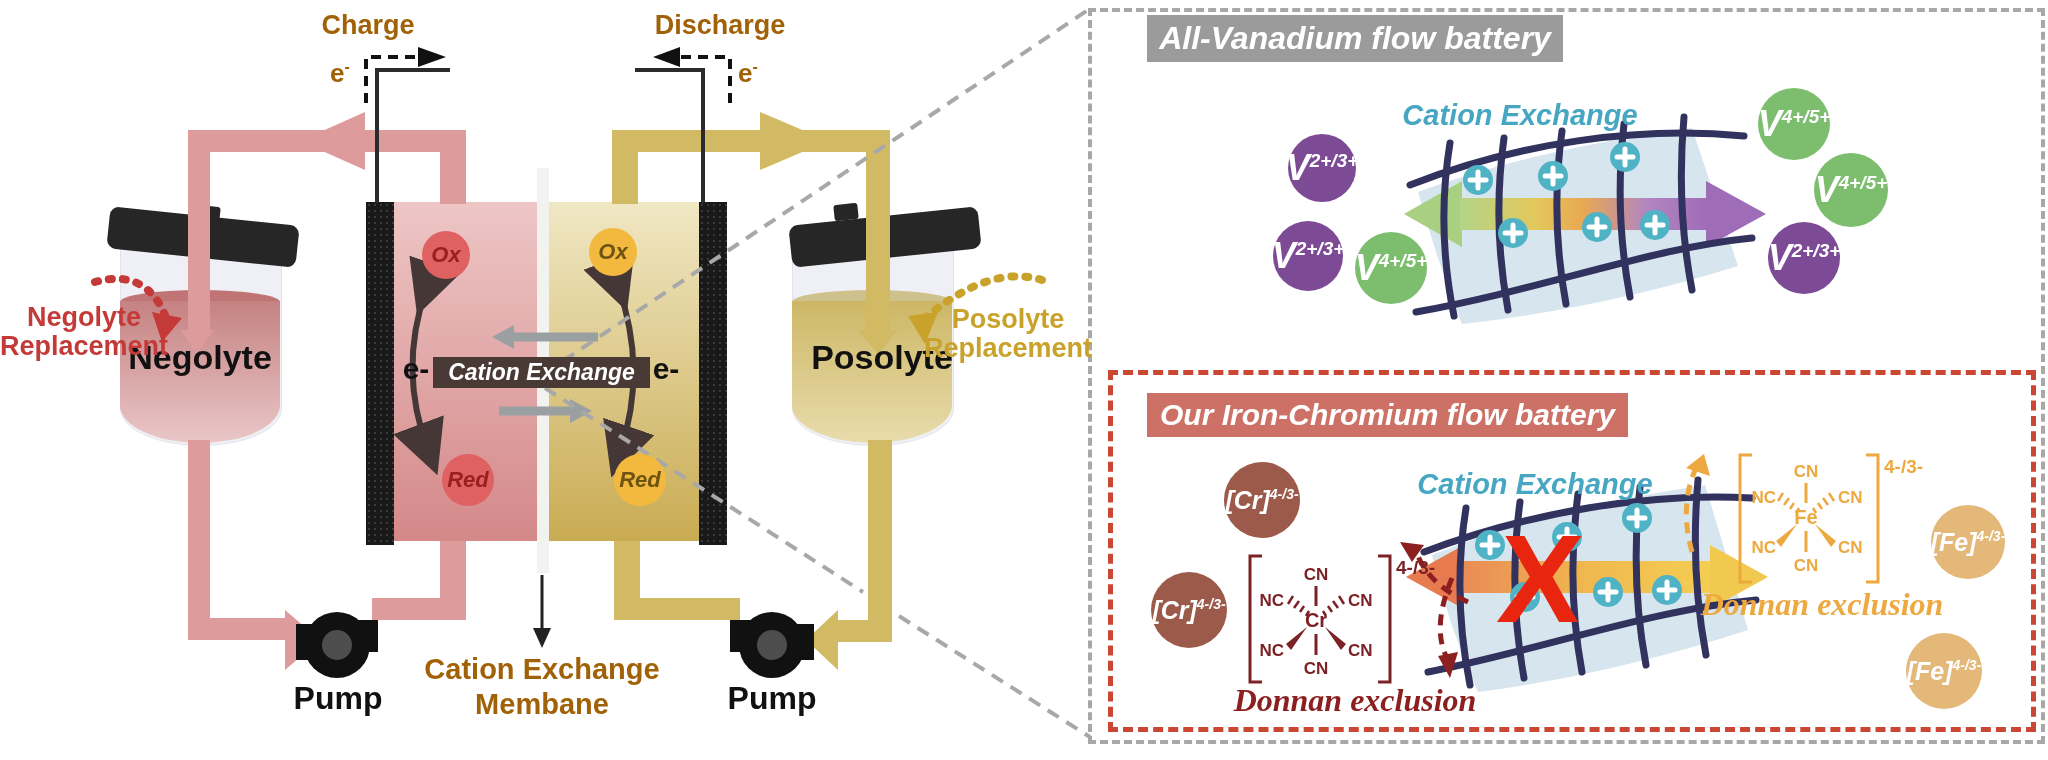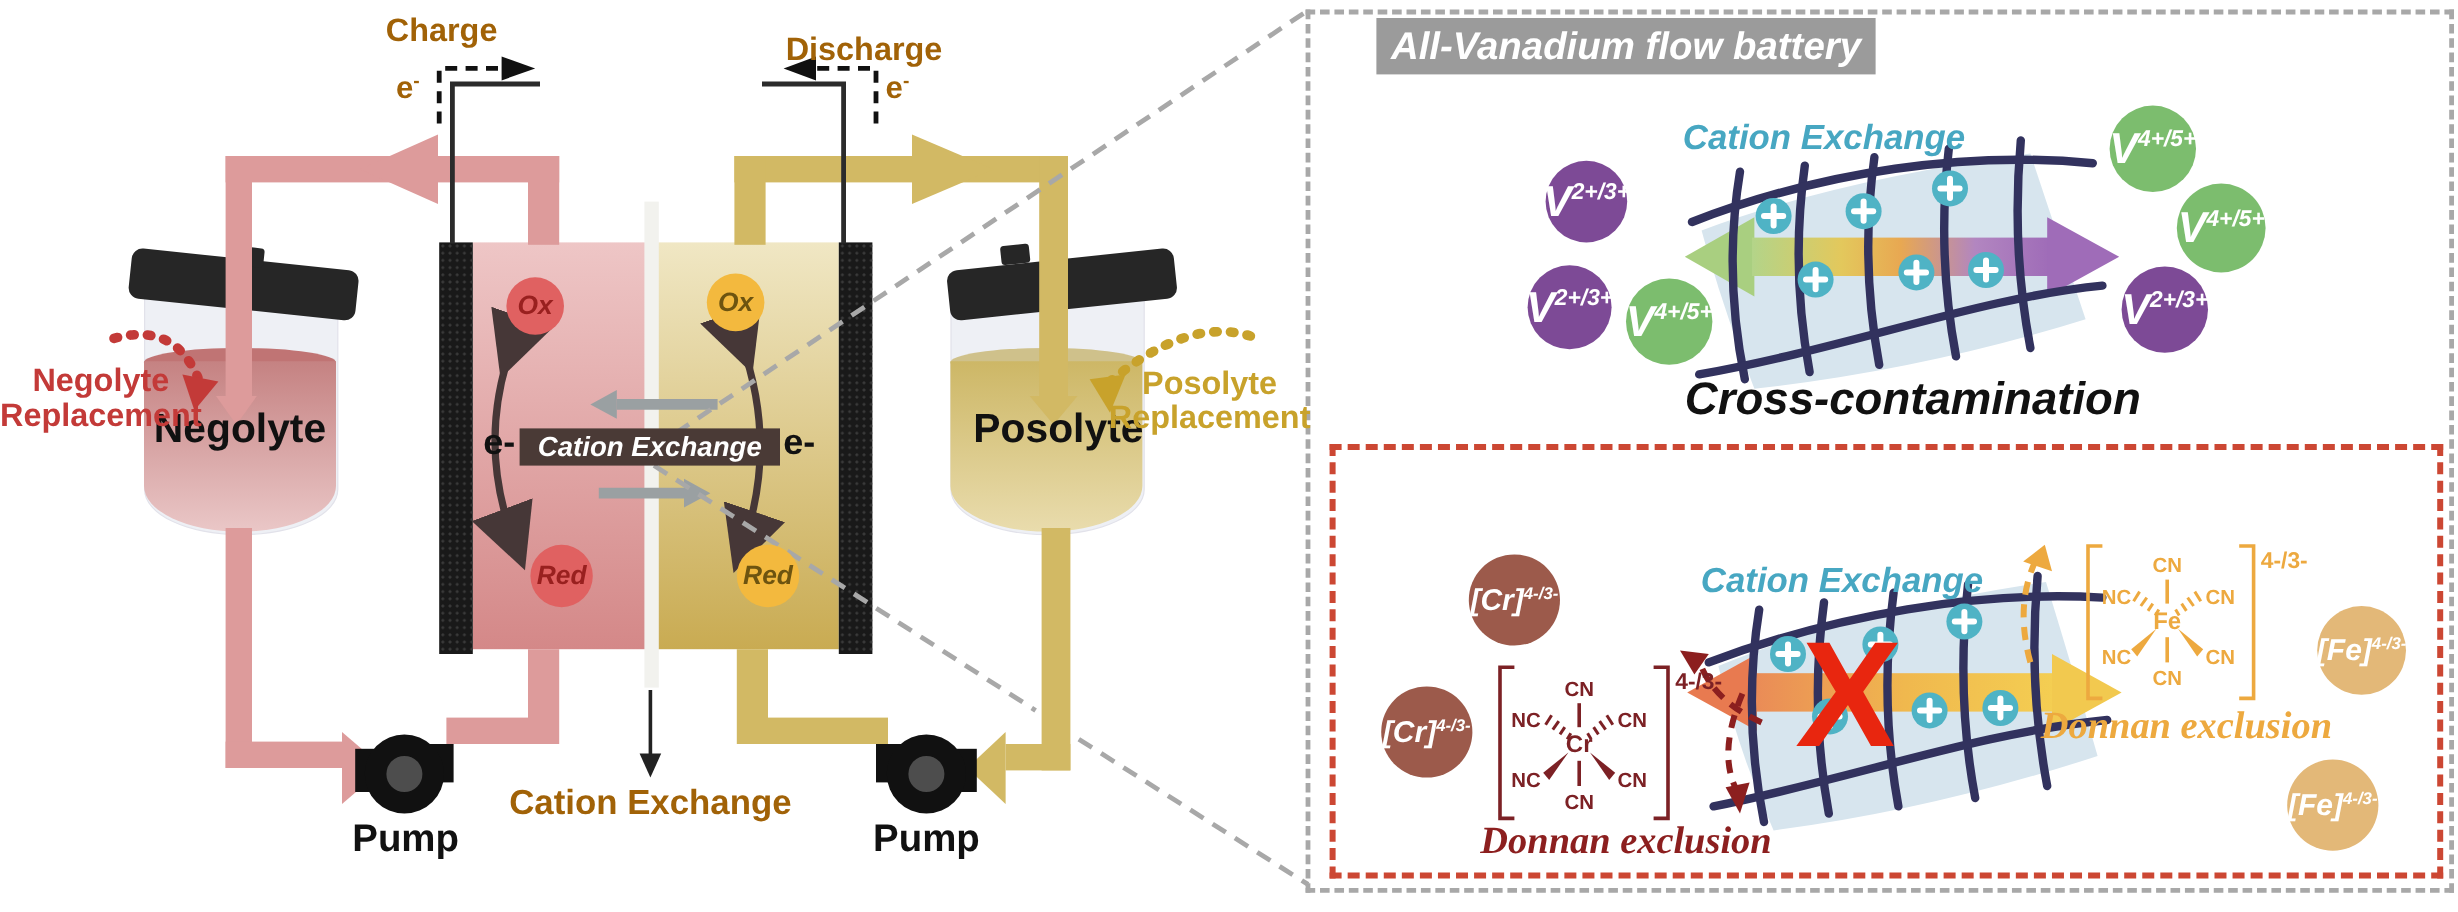--- a/index.html
+++ b/index.html
@@ -382,21 +382,21 @@
           <line x1="1834" y1="501" x2="1829" y2="493"></line>
       </g>
       <text class="chem-txt chem-fe-f" x="1776" y="553" text-anchor="end">NC</text>
       <polygon class="chem-fe-f" points="1797,524 1776,541 1781,547"></polygon>
       <text class="chem-txt chem-fe-f" x="1838" y="553">CN</text>
       <polygon class="chem-fe-f" points="1815,524 1836,541 1831,547"></polygon>
     </g>
   </svg>
 
   <div class="abs blk centerx" style="left:368px;top:10px;font-size:27px;">Charge</div>
-  <div class="abs blk centerx" style="left:720px;top:26px;font-size:27px;">Discharge</div>
+  <div class="abs blk centerx" style="left:720px;top:10px;font-size:27px;">Discharge</div>
   <div class="abs blk" style="left:330px;top:58px;font-size:26px;"><span>e</span><sup style="font-size:16px;">-</sup></div>
   <div class="abs blk" style="left:738px;top:58px;font-size:26px;"><span>e</span><sup style="font-size:16px;">-</sup></div>
 
   <div class="abs chip chip-red" style="left:422px;top:231px;width:48px;height:48px;">
       <span>Ox</span>
     </div>
   <div class="abs chip chip-yellow" style="left:589px;top:228px;width:48px;height:48px;">
       <span>Ox</span>
     </div>
   <div class="abs chip chip-red" style="left:442px;top:454px;width:52px;height:52px;">
@@ -418,27 +418,27 @@
     <div>Replacement</div>
   </div>
   <div class="abs repl" style="left:922px;top:305px;width:172px;color:var(--posolyte-text);">
     <div>Posolyte</div>
     <div>Replacement</div>
   </div>
   <div class="abs pumplabel" style="left:338px;top:680px;">Pump</div>
   <div class="abs pumplabel" style="left:772px;top:680px;">Pump</div>
   <div class="abs blk" style="left:392px;top:652px;width:300px;text-align:center;font-size:29px;line-height:35px;">
     <div>Cation Exchange</div>
+    <div>Membane</div>
   </div>
 
   <div class="abs hdr hdr-v">
       <span>All-Vanadium flow battery</span>
     </div>
   <div class="abs teal-lbl centerx" style="left:1520px;top:99px;">Cation Exchange</div>
-  <div class="abs caption-dark centerx" style="left:1594px;top:312px;">Cross-contamination</div>
 
   <div class="abs ion ion-v purple" style="left:1288px;top:134px;width:68px;height:68px;">
       <span>V</span>
       <sup>2+/3+</sup>
     </div>
   <div class="abs ion ion-v purple" style="left:1273px;top:221px;width:70px;height:70px;">
       <span>V</span>
       <sup>2+/3+</sup>
     </div>
   <div class="abs ion ion-v green" style="left:1355px;top:232px;width:72px;height:72px;">
@@ -451,20 +451,23 @@
     </div>
   <div class="abs ion ion-v green" style="left:1814px;top:153px;width:74px;height:74px;">
       <span>V</span>
       <sup>4+/5+</sup>
     </div>
   <div class="abs ion ion-v purple" style="left:1768px;top:222px;width:72px;height:72px;">
       <span>V</span>
       <sup>2+/3+</sup>
     </div>
 
+  <div class="abs hdr hdr-fc">
+      <span>Our Iron-Chromium flow battery</span>
+    </div>
   <div class="abs teal-lbl centerx" style="left:1535px;top:468px;">Cation Exchange</div>
   <div class="abs donnan centerx" style="left:1355px;top:682px;color:var(--donnan-left);">Donnan exclusion</div>
   <div class="abs donnan centerx" style="left:1822px;top:586px;color:var(--fe-gold);">Donnan exclusion</div>
 
   <div class="abs ion ion-c brown" style="left:1224px;top:462px;width:76px;height:76px;">
       <span>[Cr]</span>
       <sup>4-/3-</sup>
     </div>
   <div class="abs ion ion-c brown" style="left:1151px;top:572px;width:76px;height:76px;">
       <span>[Cr]</span>

